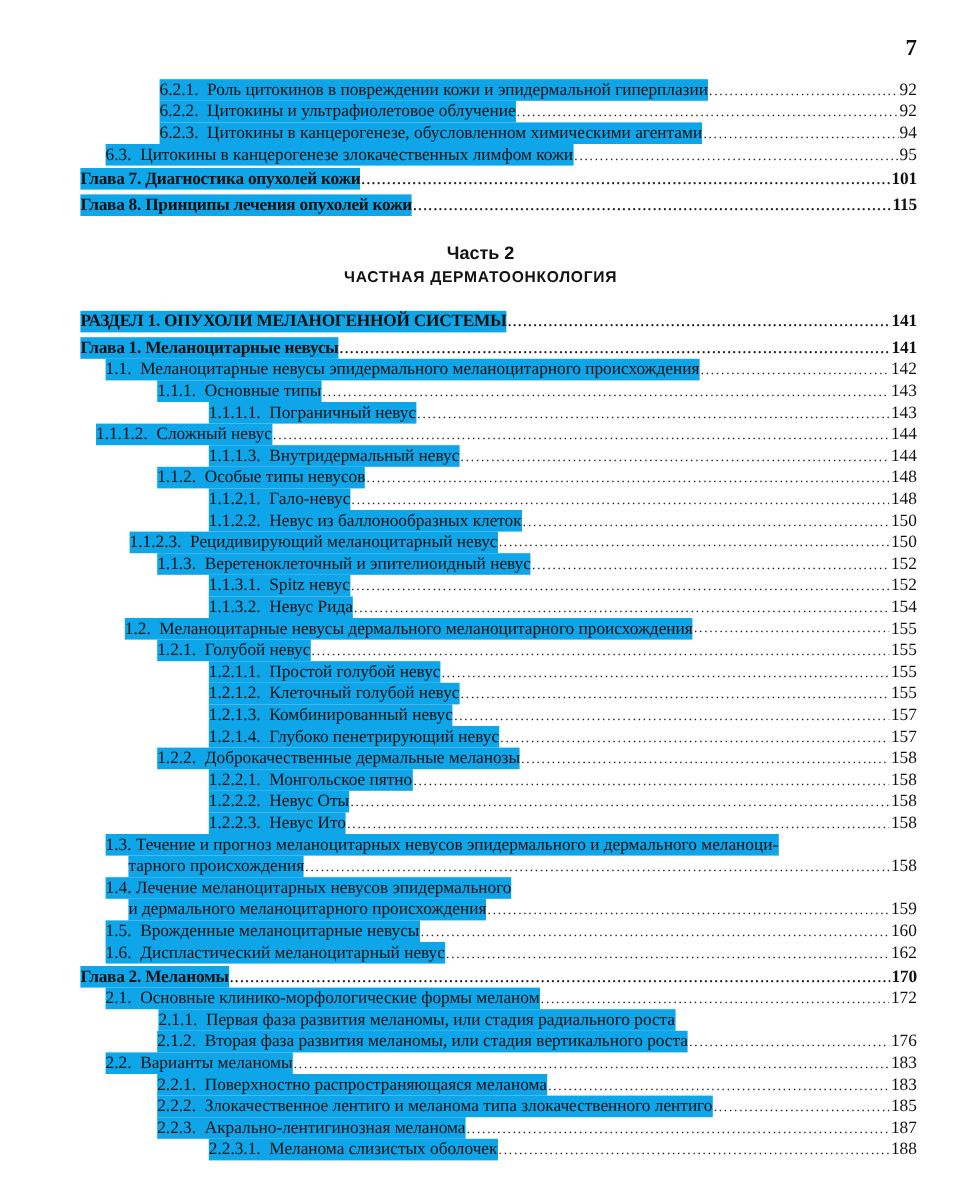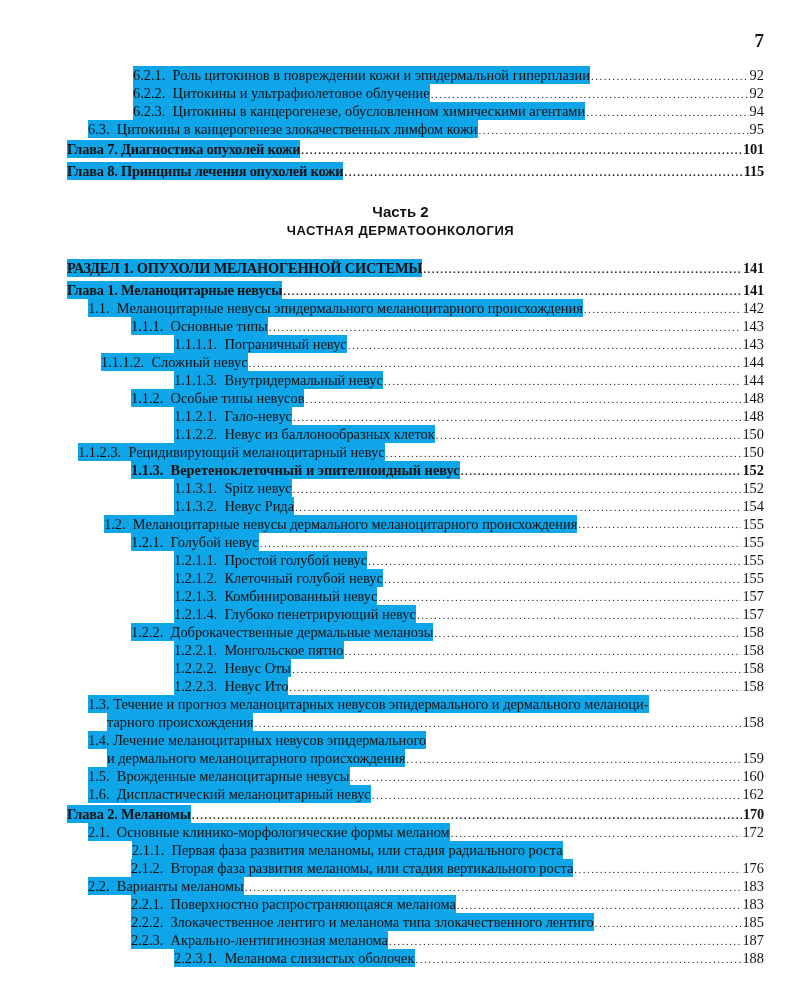--- a/index.html
+++ b/index.html
@@ -78,21 +78,21 @@
     <div class="row" style="top: 317px; padding-left: 131px;">
       <span class="t"><span>1.1.1.</span>&nbsp; <span>Основные типы</span></span>
       <span class="dots"></span>
       <span class="p">143</span>
     </div>
     <div class="row" style="top: 335px; padding-left: 174px;">
       <span class="t"><span>1.1.1.1.</span>&nbsp; <span>Пограничный невус</span></span>
       <span class="dots"></span>
       <span class="p">143</span>
     </div>
-    <div class="row" style="top: 353px; padding-left: 101px;">
+    <div class="row" style="top: 353px; padding-left: 80px;">
       <span class="t"><span>1.1.1.2.</span>&nbsp; <span>Сложный невус</span></span>
       <span class="dots"></span>
       <span class="p">144</span>
     </div>
     <div class="row" style="top: 371px; padding-left: 174px;">
       <span class="t"><span>1.1.1.3.</span>&nbsp; <span>Внутридермальный невус</span></span>
       <span class="dots"></span>
       <span class="p">144</span>
     </div>
     <div class="row" style="top: 389px; padding-left: 131px;">
@@ -103,26 +103,26 @@
     <div class="row" style="top: 407px; padding-left: 174px;">
       <span class="t"><span>1.1.2.1.</span>&nbsp; <span>Гало-невус</span></span>
       <span class="dots"></span>
       <span class="p">148</span>
     </div>
     <div class="row" style="top: 425px; padding-left: 174px;">
       <span class="t"><span>1.1.2.2.</span>&nbsp; <span>Невус из баллонообразных клеток</span></span>
       <span class="dots"></span>
       <span class="p">150</span>
     </div>
-    <div class="row" style="top: 443px; padding-left: 78px;">
+    <div class="row" style="top: 443px; padding-left: 108px; align-items: center;">
       <span class="t"><span>1.1.2.3.</span>&nbsp; <span>Рецидивирующий меланоцитарный невус</span></span>
       <span class="dots"></span>
       <span class="p">150</span>
     </div>
-    <div class="row" style="top: 461px; padding-left: 131px; font-weight: bold;">
+    <div class="row" style="top: 461px; padding-left: 131px;">
       <span class="t"><span>1.1.3.</span>&nbsp; <span>Веретеноклеточный и эпителиоидный невус</span></span>
       <span class="dots"></span>
       <span class="p">152</span>
     </div>
     <div class="row" style="top: 479px; padding-left: 174px;">
       <span class="t"><span>1.1.3.1.</span>&nbsp; <span>Spitz невус</span></span>
       <span class="dots"></span>
       <span class="p">152</span>
     </div>
     <div class="row" style="top: 497px; padding-left: 174px;">

